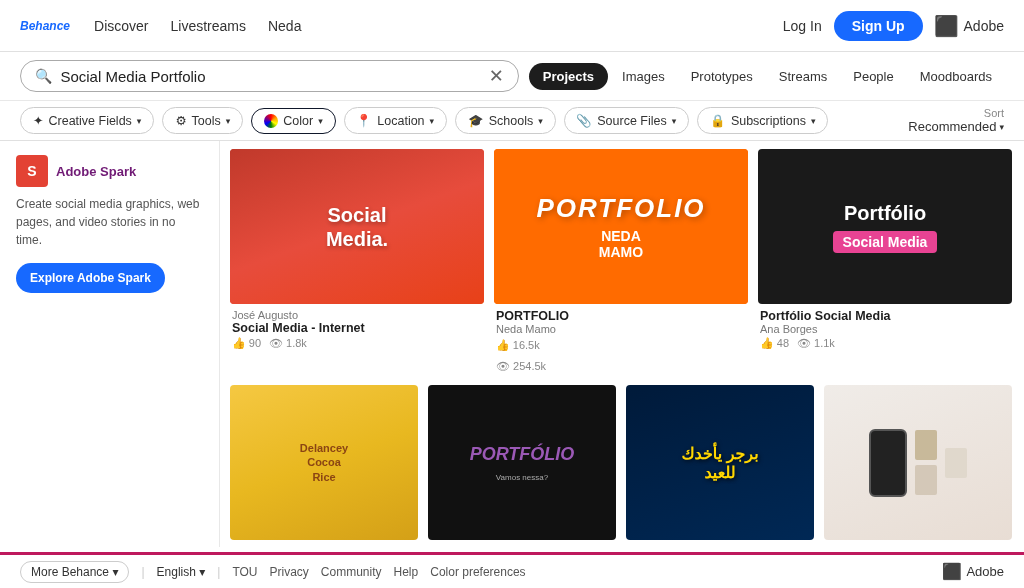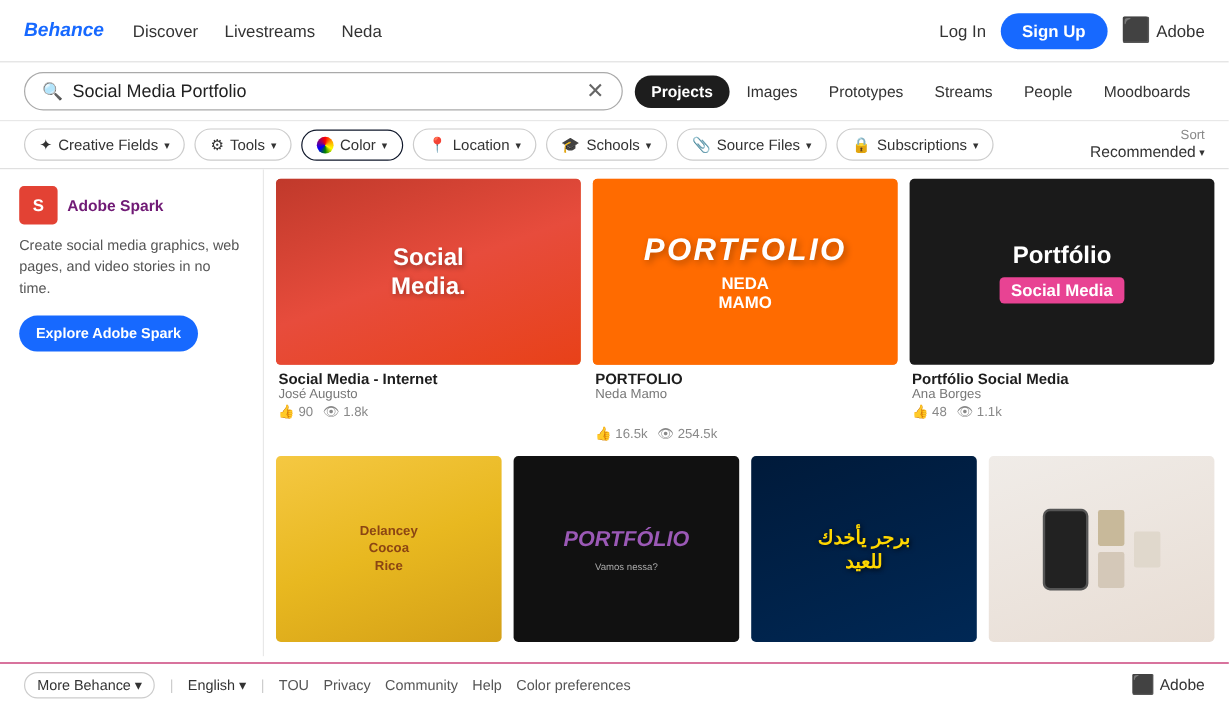--- a/index.html
+++ b/index.html
@@ -1,17 +1,17 @@
 <!DOCTYPE html>
 <html><head>
   <meta charset="utf-8">
   <style>
     * { margin: 0; padding: 0; box-sizing: border-box; }
     body { font-family: -apple-system, BlinkMacSystemFont, 'Segoe UI', Arial, sans-serif; background: #fff; width: 1024px; height: 588px; overflow: hidden; font-size: 14px; }
-    .logo { font-weight: 700; font-size: 16px; color: #1769ff; margin-right: 24px; font-style: italic; }
+    .logo { font-weight: 700; font-size: 12px; color: #1769ff; margin-right: 24px; font-style: italic; }
   </style>
 </head>
 <body>
 
 <div style="display:flex;align-items:center;padding:0 20px;height:52px;border-bottom:1px solid #e0e0e0;background:#fff;">
   <span class="logo">Behance</span>
   <nav style="display:flex;gap:22px;margin-right:auto;">
     <a style="color:#333;text-decoration:none;font-size:14px;">Discover</a>
     <a style="color:#333;text-decoration:none;font-size:14px;">Livestreams</a>
     <a style="color:#333;text-decoration:none;font-size:14px;">Neda</a>
@@ -101,42 +101,42 @@
   <div style="flex:1;padding:8px 12px 8px 10px;overflow-y:auto;">
 
     <div style="display:flex;gap:10px;margin-bottom:10px;">
 
       <div style="flex:1;cursor:pointer;">
         <div style="width:100%;height:155px;background:linear-gradient(135deg,#c0392b 0%,#e74c3c 40%,#e67e22 100%);border-radius:4px;overflow:hidden;display:flex;align-items:center;justify-content:center;position:relative;">
           <div style="position:absolute;inset:0;background:linear-gradient(160deg,#c0392b,#e74c3c,#e84118);"></div>
           <div style="position:relative;color:white;font-size:20px;font-weight:800;text-align:center;line-height:1.2;text-shadow:1px 2px 4px rgba(0,0,0,0.3);">Social<br>Media.</div>
         </div>
         <div style="padding:5px 2px 2px;">
+          <div style="font-size:11px;color:#777;">José Augusto</div>
           <div style="font-size:12.5px;font-weight:700;color:#1d1d1d;">Social Media - Internet</div>
-          <div style="font-size:11px;color:#777;">José Augusto</div>
           <div style="display:flex;gap:8px;margin-top:2px;font-size:11px;color:#888;">
             <span>👍 <span>90</span></span>
             <span>👁 <span>1.8k</span></span>
           </div>
         </div>
       </div>
 
       <div style="flex:1;cursor:pointer;">
         <div style="width:100%;height:155px;background:#ff6b00;border-radius:4px;overflow:hidden;display:flex;align-items:center;justify-content:center;position:relative;">
           <div style="position:absolute;inset:0;background:#ff6b00;"></div>
           <div style="position:relative;text-align:center;">
             <div style="color:#fff;font-size:26px;font-weight:900;letter-spacing:2px;font-style:italic;text-shadow:2px 2px 6px rgba(0,0,0,0.3);">PORTFOLIO</div>
             <div style="color:#fff;font-size:14px;font-weight:700;margin-top:4px;">NEDA</div>
             <div style="color:#fff;font-size:14px;font-weight:700;">MAMO</div>
           </div>
         </div>
         <div style="padding:5px 2px 2px;">
           <div style="font-size:12.5px;font-weight:700;color:#1d1d1d;">PORTFOLIO</div>
           <div style="font-size:11px;color:#777;">Neda Mamo</div>
-          <div style="display:flex;gap:8px;margin-top:20px;font-size:11px;color:#888;">
+          <div style="display:flex;gap:8px;margin-top:4px;font-size:11px;color:#888;flex-direction:column;">
             <span>👍 <span>16.5k</span></span>
             <span>👁 <span>254.5k</span></span>
           </div>
         </div>
       </div>
 
       <div style="flex:1;cursor:pointer;">
         <div style="width:100%;height:155px;background:#1a1a1a;border-radius:4px;overflow:hidden;display:flex;align-items:center;justify-content:center;position:relative;">
           <div style="text-align:center;">
             <div style="color:#fff;font-size:20px;font-weight:900;line-height:1.2;">Portfólio</div>
@@ -185,21 +185,21 @@
             <div style="width:22px;height:30px;background:#d4c8b8;border-radius:2px;"></div>
           </div>
           <div style="width:22px;height:30px;background:#e0d8cc;border-radius:2px;"></div>
         </div>
       </div>
     </div>
 
   </div>
 </div>
 
-<div style="display:flex;align-items:center;padding:0 20px;height:36px;border-top:1px solid #be185d;background:#fff;font-size:12px;color:#555;gap:12px;position:absolute;bottom:0;width:1024px;">
+<div style="display:flex;align-items:center;padding:0 20px;height:36px;border-top:3px solid #be185d;background:#fff;font-size:12px;color:#555;gap:12px;position:absolute;bottom:0;width:1024px;">
   <button style="background:none;border:1px solid #ccc;border-radius:12px;padding:3px 10px;cursor:pointer;font-size:12px;color:#333;">
     <span>More Behance</span> ▾
   </button>
   <span style="color:#ccc;">|</span>
   <button style="background:none;border:none;cursor:pointer;font-size:12px;color:#333;">
     <span>English</span> ▾
   </button>
   <span style="color:#ccc;">|</span>
   <a style="color:#555;text-decoration:none;cursor:pointer;">TOU</a>
   <a style="color:#555;text-decoration:none;cursor:pointer;">Privacy</a>

